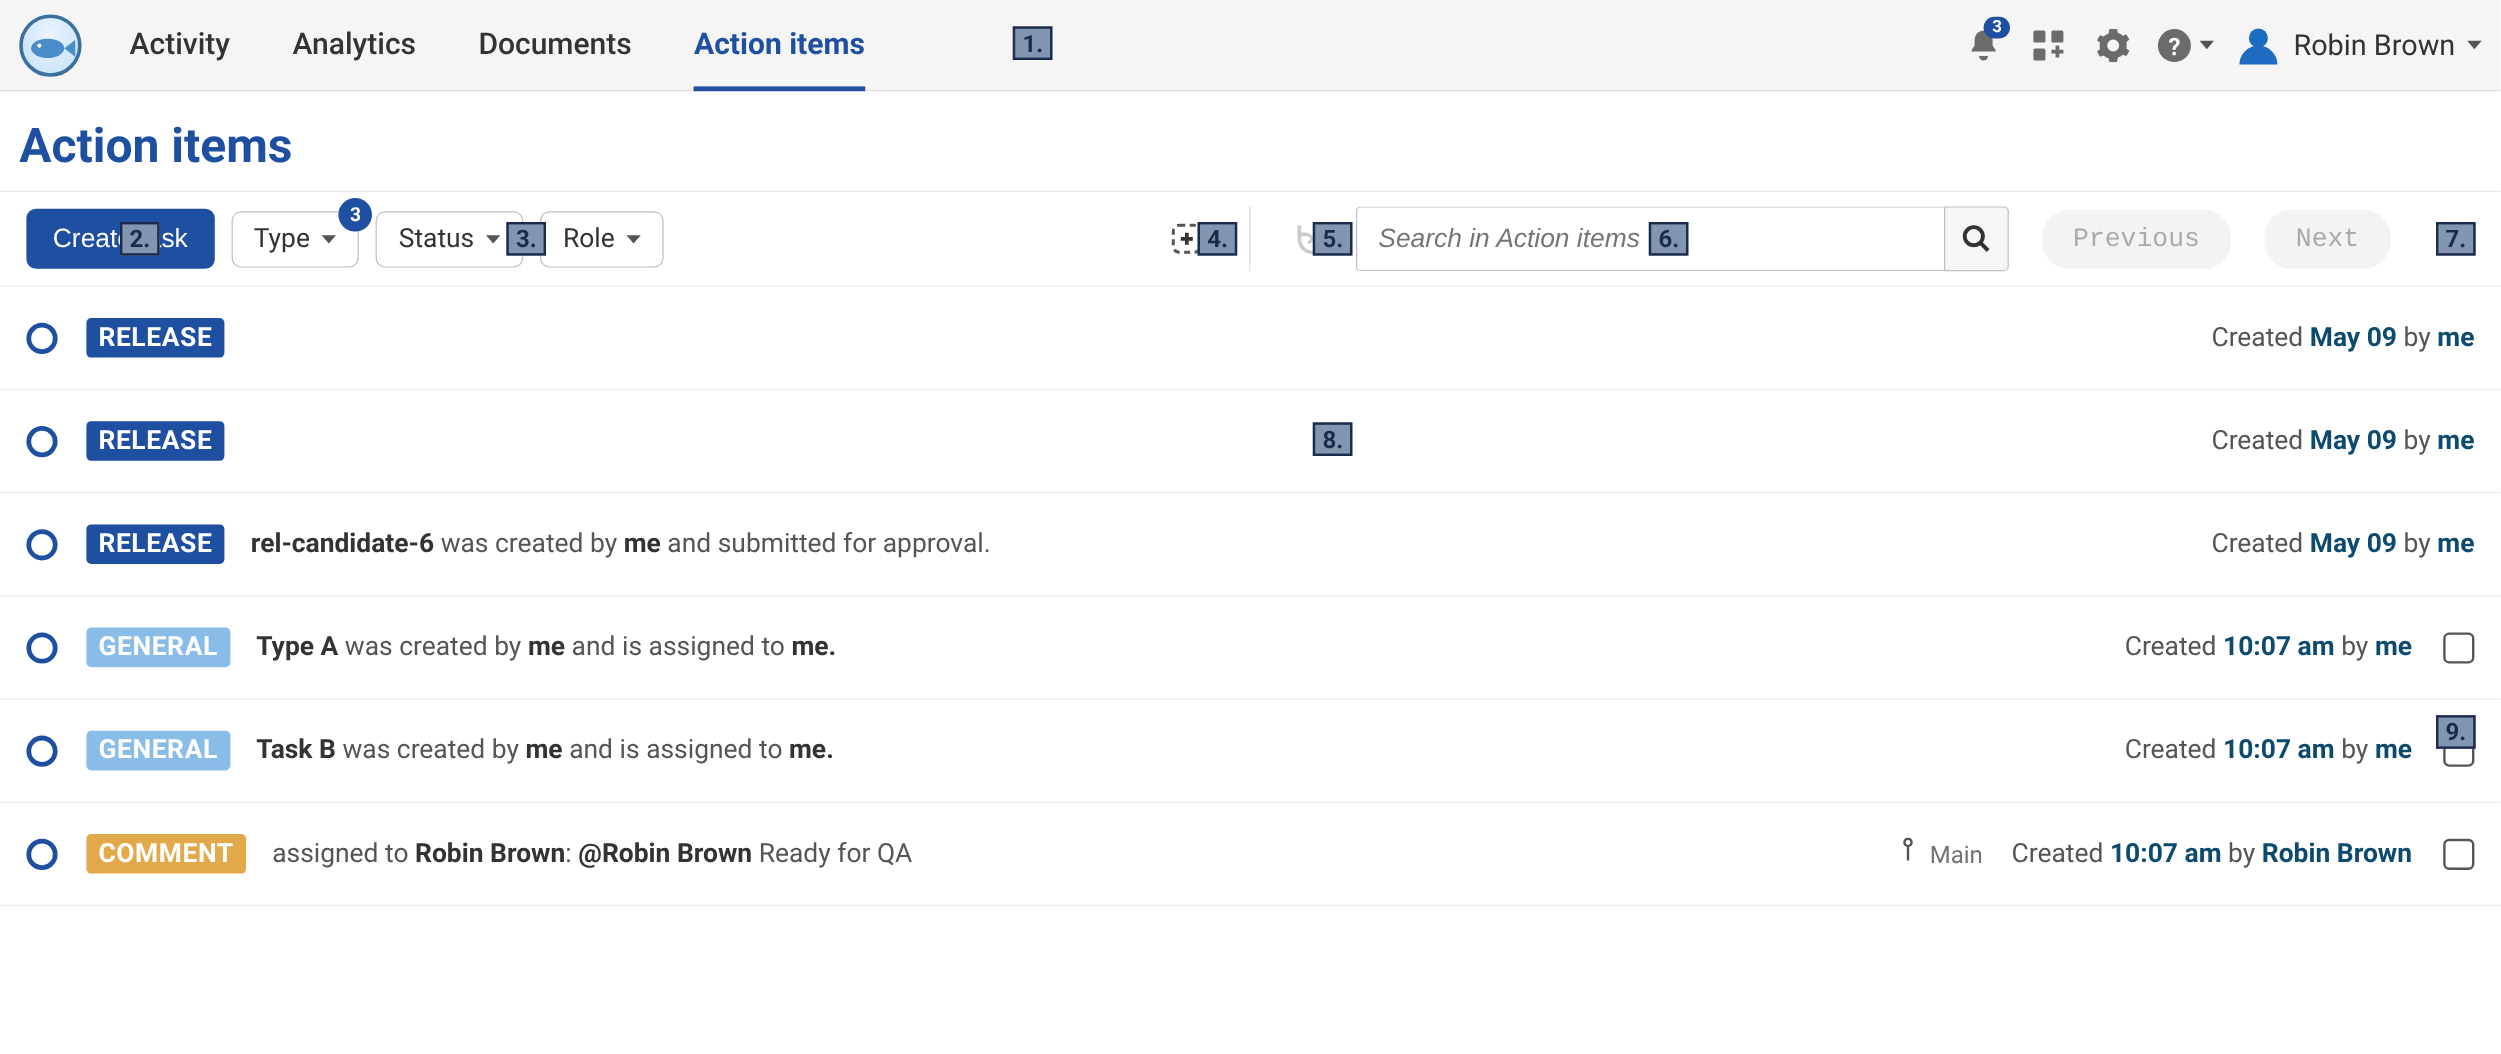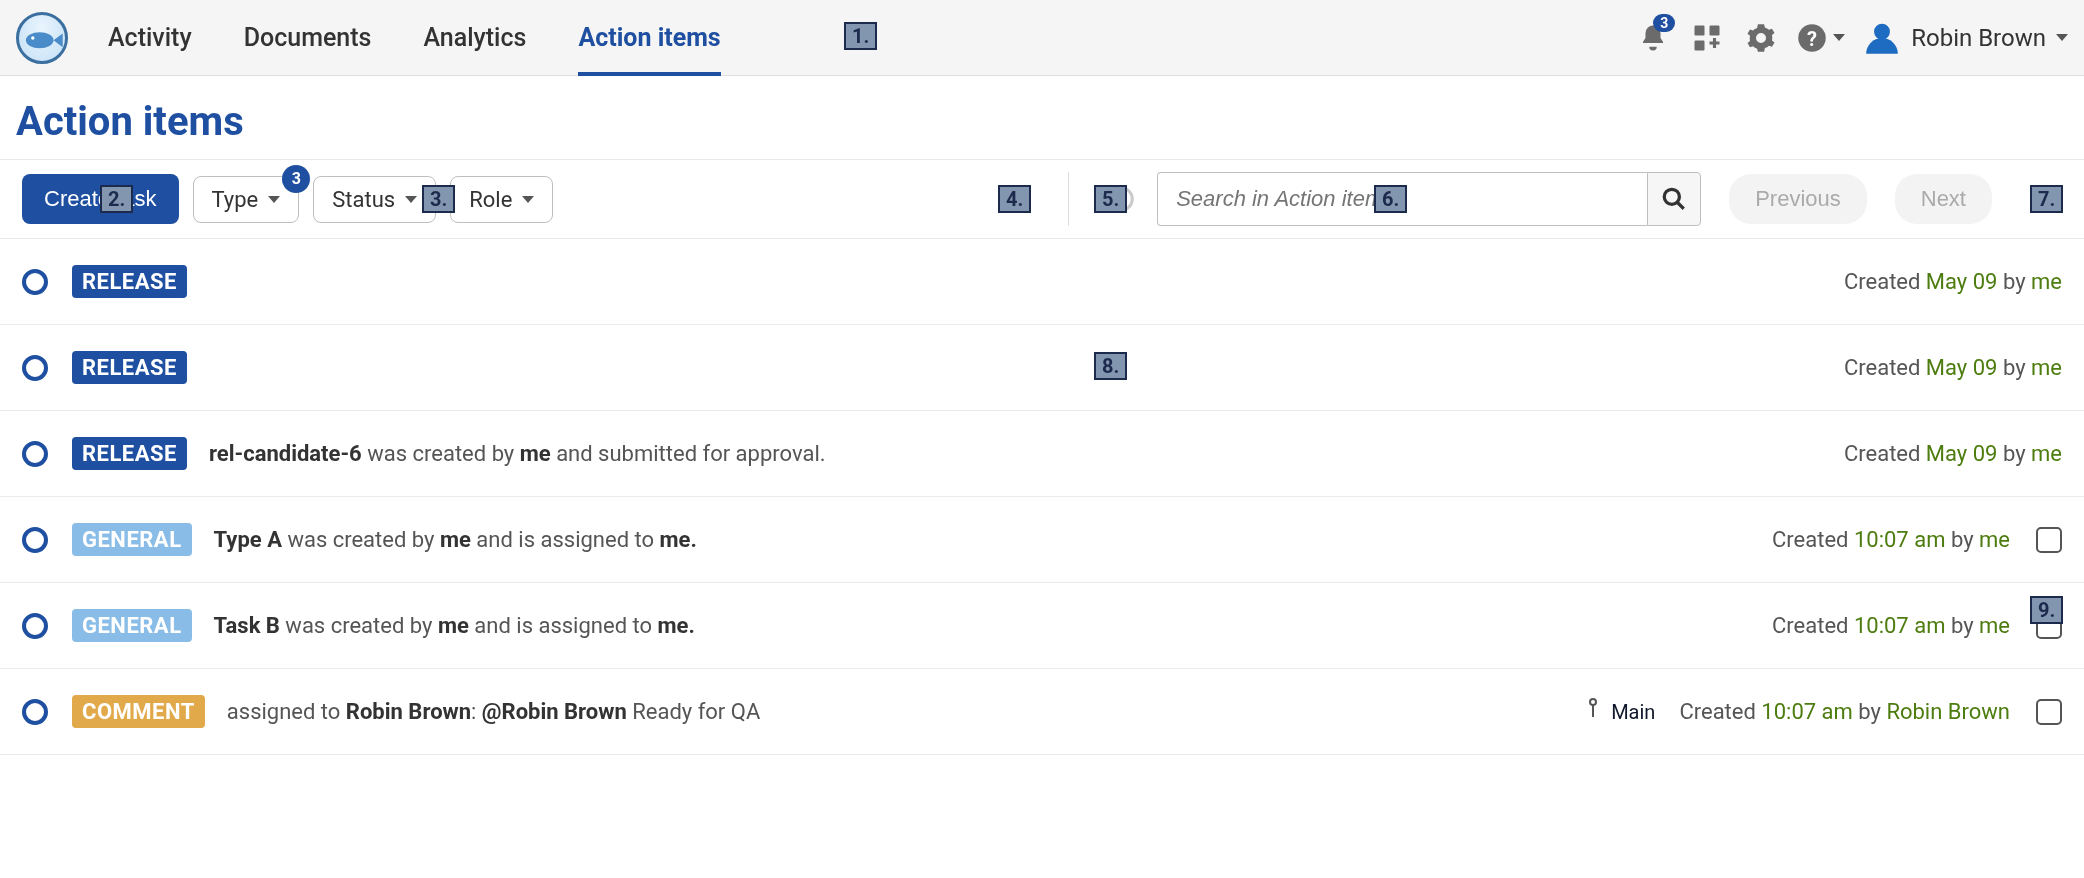--- a/index.html
+++ b/index.html
@@ -165,20 +165,21 @@
     }
     .pager-btn {
       background: #f3f3f3;
       border: none;
       border-radius: 22px;
       padding: 12px 26px;
       font-size: 22px;
       color: #aaa;
       cursor: not-allowed;
       margin-left: 14px;
+      font-family: Liberation Mono, monospace;
     }
     .sort-btn { width: 34px; height: 34px; margin-left: 22px; cursor: pointer; display:flex; align-items:center; justify-content:center;}
     .sort-btn svg { width: 28px; height: 28px; fill: #222; }
 
     
     .item-list { }
     .item-row {
       display: flex;
       align-items: center;
       padding: 26px 22px;
@@ -202,22 +203,22 @@
       margin-right: 22px;
       letter-spacing: .5px;
       flex-shrink: 0;
     }
     .badge-release { background: #1e4fa0; }
     .badge-general { background: #89bde8; }
     .badge-comment { background: #e1a94a; }
     .row-text { flex: 1; }
     .row-text b, .row-text strong { font-weight: 700; color: #333; }
     .row-meta { margin-left: auto; color: #555; display: flex; align-items: center; gap: 10px; }
-    .row-meta b { font-weight: 400; color: #4d7c0f; }
-    .row-meta .branch-label { font-size: 20px; color: #0f172a; margin-right: 14px; }
+    .row-meta b { font-weight: 700; color: #0c4a6e; }
+    .row-meta .branch-label { font-size: 20px; color: #737373; margin-right: 14px; }
     .checkbox {
       width: 26px; height: 26px;
       border: 2px solid #555;
       border-radius: 5px;
       margin-left: 16px;
     }
 
     
     .marker {
       position: absolute;
@@ -237,22 +238,22 @@
 <div class="topnav">
   <div class="logo">
     <svg viewBox="0 0 40 40">
       <ellipse cx="18" cy="22" rx="12" ry="7" fill="#4a8cc9"></ellipse>
       <path d="M30 22 L38 16 L38 28 Z" fill="#4a8cc9"></path>
       <circle cx="12" cy="20" r="1.5" fill="#fff"></circle>
     </svg>
   </div>
   <div class="nav-tabs">
     <div class="nav-tab">Activity</div>
+    <div class="nav-tab">Analytics</div>
     <div class="nav-tab">Documents</div>
-    <div class="nav-tab">Analytics</div>
     <div class="nav-tab active">Action items</div>
   </div>
   <div class="topnav-right">
     <div class="icon-btn">
       <svg viewBox="0 0 24 24">
           <path d="M12 2a6 6 0 0 0-6 6v4l-2 3v1h16v-1l-2-3V8a6 6 0 0 0-6-6zm0 20a3 3 0 0 0 3-3H9a3 3 0 0 0 3 3z"></path>
         </svg>
       <span class="notif-badge">3</span>
     </div>
     <div class="icon-btn">

